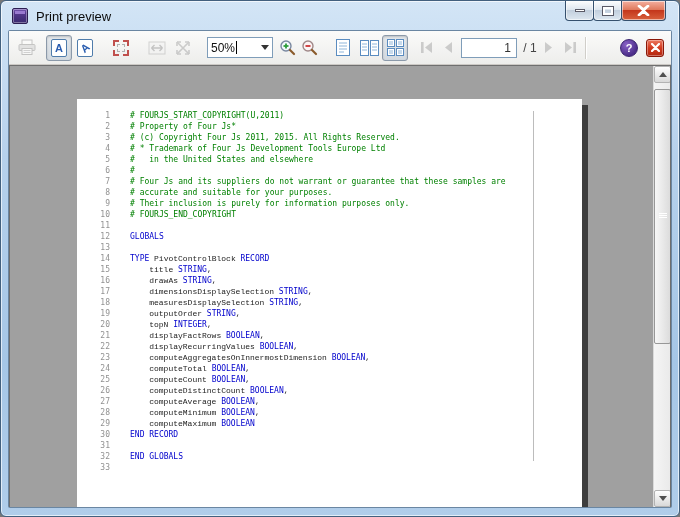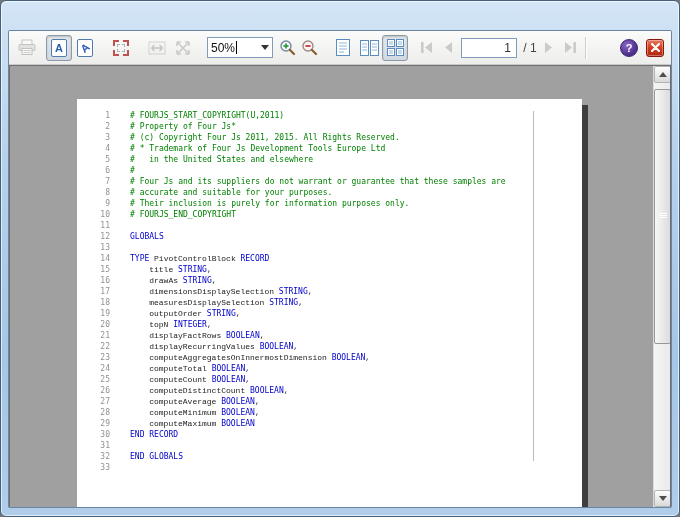--- a/index.html
+++ b/index.html
@@ -89,20 +89,38 @@
   .grip { position:absolute; left:4px; top:50%; margin-top:-4px; width:8px; }
   .grip i { display:block; height:1px; background:#8a8a8a; border-bottom:1px solid #fff; margin-bottom:1px; }
 
   svg { display:block; }
 </style>
 </head>
 <body>
 
 <div class="window">
 
+  <div class="titlebar">
+    <div class="app-icon"></div>
+    <div class="win-title">Print preview</div>
+    <div class="window-controls">
+      <div class="wbtn glass">
+          <span class="glyph-min"></span>
+        </div>
+      <div class="wbtn glass">
+          <span class="glyph-max"></span>
+        </div>
+      <div class="wbtn red">
+        <svg width="13" height="11" viewBox="0 0 13 11">
+          <path d="M2 1 L6.5 4.5 L11 1 M2 10 L6.5 6.5 L11 10" stroke="#fff" stroke-width="2.6" fill="none" stroke-linecap="round"></path>
+          <path d="M2 1 L11 10 M11 1 L2 10" stroke="#fff" stroke-width="2.4" fill="none" stroke-linecap="round"></path>
+        </svg>
+      </div>
+    </div>
+  </div>
 
   <div class="content">
 
     <div class="toolbar">
 
       <div class="tbtn disabled" style="margin-right:6px;">
         <svg width="18" height="17" viewBox="0 0 18 17">
           <rect x="4" y="1" width="10" height="4.5" fill="#fff" stroke="#8a8a8a"></rect>
           <rect x="1" y="5.5" width="16" height="6" rx="1" fill="#cdcdcd" stroke="#8a8a8a"></rect>
           <rect x="4" y="9.5" width="10" height="6" fill="#fff" stroke="#8a8a8a"></rect>

